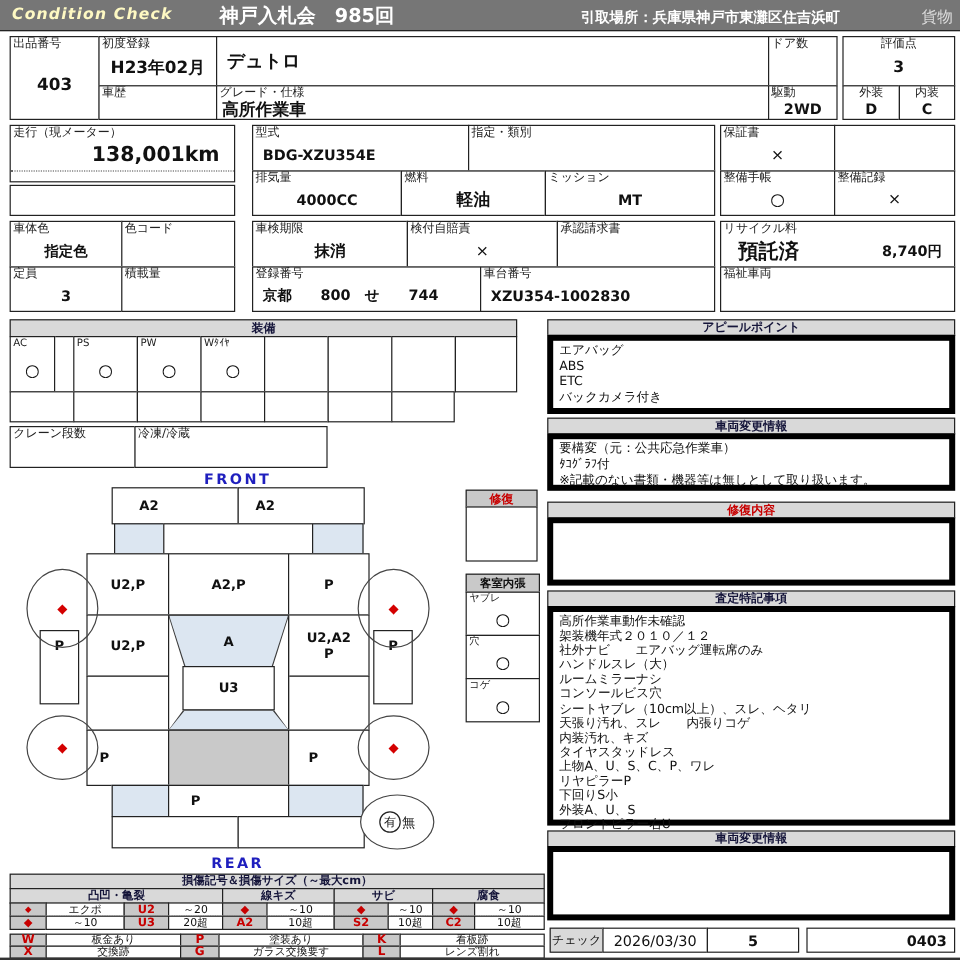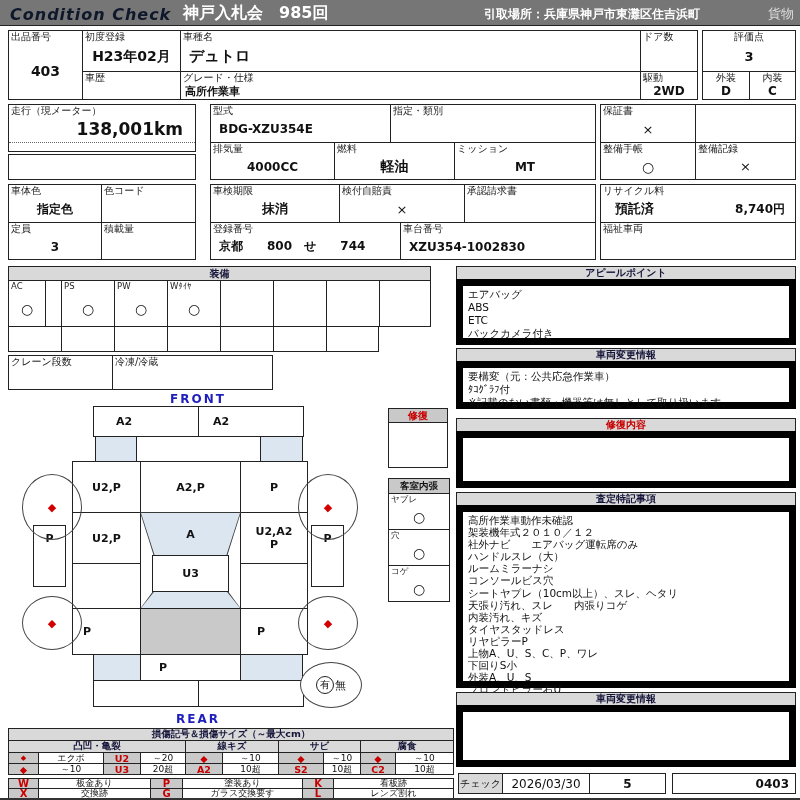--- a/index.html
+++ b/index.html
@@ -7,21 +7,21 @@
         font-family:"DejaVu Sans","Liberation Sans",sans-serif;color:#111}
   .a{position:absolute;box-sizing:border-box}
   .b{border:1px solid #222;background:#fff}
   .c{display:flex;flex-direction:column}
   .l{font-size:10px;line-height:10px;padding:1px 0 0 2px;white-space:nowrap;color:#222}
   .lc{text-align:center;padding-left:0}
   .v{flex:1;display:flex;align-items:center;justify-content:center;font-weight:bold;font-size:12px;white-space:nowrap}
   .vl{justify-content:flex-start;padding-left:8px}
   .hdr{background:#d9d9d9;border:1px solid #222;display:flex;align-items:center;justify-content:center;
        font-size:10px;font-weight:bold;color:#15153a;white-space:nowrap}
-  .bodybox{border:7px solid #000000;background:#fff;font-size:10.5px;line-height:13px;padding:2px 5px}
+  .bodybox{border:5px solid #000000;background:#fff;font-size:10.5px;line-height:13px;padding:2px 5px}
   .red{color:#c80000}
   .dcell{border:1px solid #222;background:#fff;display:flex;align-items:center;justify-content:center;
          font-weight:bold;font-size:11px;white-space:pre-line;text-align:center}
   .bluef{background:#dce6f1;border:1px solid #222}
   .wheel{border:1px solid #444;border-radius:50%;background:transparent;display:flex;align-items:center;justify-content:center;z-index:5}
   .dia{color:#d40000;font-size:11px;line-height:11px}
   .gl{font-size:8.5px;line-height:9px;padding:1px 0 0 2px;color:#222}
   .circ{font-size:14px;font-weight:normal}
   .sym{background:#c9c9c9;border:1px solid #222;display:flex;align-items:center;justify-content:center;
        color:#c80000;font-weight:bold;font-size:9.5px}
@@ -29,45 +29,44 @@
   .ghd{background:#d9d9d9;border:1px solid #222;display:flex;align-items:center;justify-content:center;
        font-size:9.5px;font-weight:bold;color:#15153a}
   .fr{color:#1f1fbe;font-weight:bold;font-size:12px;letter-spacing:2px;text-align:center}
 </style>
 </head>
 <body>
 
 <div id="page">
 
   <div class="a" style="left:0;top:0;width:800px;height:26px;background:#767676;border-bottom:1px solid #222">
-    <span class="a" style="left:10px;top:5px;color:#0f172a;font-style:italic;font-weight:bold;font-size:16px;letter-spacing:1px">Condition  Check</span>
+    <span class="a" style="left:10px;top:5px;color:#fef9c3;font-style:italic;font-weight:bold;font-size:13px;letter-spacing:1px">Condition  Check</span>
     <span class="a" style="left:183px;top:3px;color:#fff;font-weight:bold;font-size:16px">神戸入札会　985回</span>
     <span class="a" style="left:484px;top:6px;color:#fff;font-weight:bold;font-size:12px">引取場所：兵庫県神戸市東灘区住吉浜町</span>
     <span class="a" style="right:6px;top:5px;color:#dcdcdc;font-size:13px">貨物</span>
   </div>
 
   <div class="a b c" style="left:8px;top:30px;width:75px;height:70px">
     <div class="l">出品番号</div>
     <div class="v" style="font-size:14px">403</div>
   </div>
   <div class="a b c" style="left:82px;top:30px;width:99px;height:42px">
     <div class="l">初度登録</div>
     <div class="v" style="font-size:14px">H23年02月</div>
   </div>
   <div class="a b c" style="left:82px;top:71px;width:99px;height:29px">
     <div class="l">車歴</div>
     <div class="v"></div>
   </div>
   <div class="a b c" style="left:180px;top:30px;width:461px;height:42px">
-    <div class="l">車種名</div>
     <div class="v vl" style="font-size:15px">デュトロ</div>
   </div>
   <div class="a b c" style="left:180px;top:71px;width:461px;height:29px">
     <div class="l">グレード・仕様</div>
-    <div class="v vl" style="font-size:11px;padding-left:4px">高所作業車</div>
+    <div class="v vl" style="font-size:14px;padding-left:4px">高所作業車</div>
   </div>
   <div class="a b c" style="left:640px;top:30px;width:58px;height:42px">
     <div class="l">ドア数</div>
     <div class="v"></div>
   </div>
   <div class="a b c" style="left:640px;top:71px;width:58px;height:29px">
     <div class="l">駆動</div>
     <div class="v">2WD</div>
   </div>
   <div class="a b c" style="left:702px;top:30px;width:94px;height:42px">
@@ -156,21 +155,21 @@
     <div class="l">登録番号</div>
     <div class="v vl" style="font-size:12px">京都　　800　せ　　744</div>
   </div>
   <div class="a b c" style="left:400px;top:222px;width:196px;height:38px">
     <div class="l">車台番号</div>
     <div class="v vl" style="font-size:12px">XZU354-1002830</div>
   </div>
   <div class="a b c" style="left:600px;top:184px;width:196px;height:39px">
     <div class="l">リサイクル料</div>
     <div style="flex:1;display:flex;align-items:center;justify-content:space-between;padding:0 10px 0 14px;font-weight:bold">
-      <span style="font-size:13px">預託済</span>
+      <span style="font-size:17px">預託済</span>
       <span style="font-size:12px">8,740円</span>
     </div>
   </div>
   <div class="a b c" style="left:600px;top:222px;width:196px;height:38px">
     <div class="l">福祉車両</div>
     <div class="v"></div>
   </div>
 
   <div class="a hdr" style="left:8px;top:266px;width:423px;height:15px">装備</div>
   <div class="a b c" style="left:8px;top:280px;width:38px;height:47px">
@@ -245,22 +244,22 @@
     <div>高所作業車動作未確認</div>
     <div>架装機年式２０１０／１２</div>
     <div>社外ナビ　　エアバッグ運転席のみ</div>
     <div>ハンドルスレ（大）</div>
     <div>ルームミラーナシ</div>
     <div>コンソールビス穴</div>
     <div>シートヤブレ（10cm以上）、スレ、ヘタリ</div>
     <div>天張り汚れ、スレ　　内張りコゲ</div>
     <div>内装汚れ、キズ</div>
     <div>タイヤスタッドレス</div>
+    <div>上物A、U、S、C、P、ワレ</div>
     <div>リヤピラーP</div>
-    <div>上物A、U、S、C、P、ワレ</div>
     <div>下回りS小</div>
     <div>外装A、U、S</div>
     <div>フロントピラー右U</div>
   </div>
 
   <div class="a hdr" style="left:456px;top:692px;width:340px;height:14px">車両変更情報</div>
   <div class="a bodybox" style="left:456px;top:705px;width:340px;height:62px"></div>
 
   <div class="a" style="left:458px;top:773px;width:45px;height:21px;background:#d9d9d9;border:1px solid #222;display:flex;align-items:center;justify-content:center;font-size:10px">チェック</div>
   <div class="a b" style="left:502px;top:773px;width:88px;height:21px;display:flex;align-items:center;justify-content:center;font-weight:normal;font-size:12px">2026/03/30</div>

